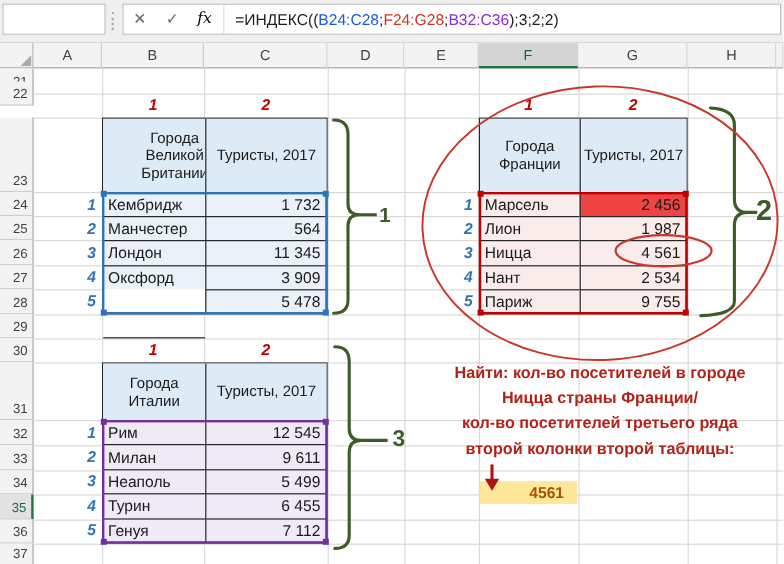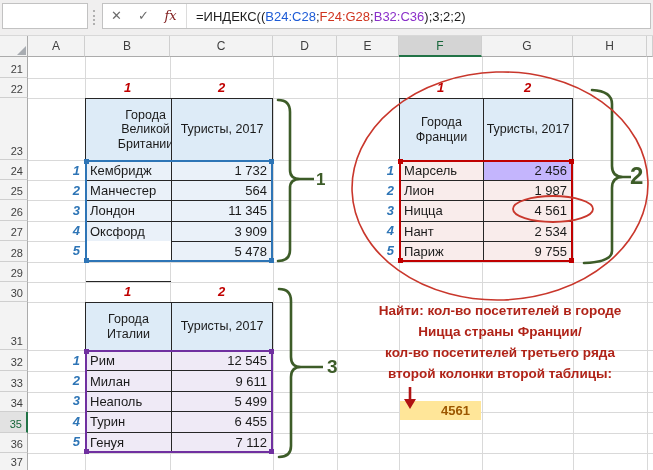--- a/index.html
+++ b/index.html
@@ -6,21 +6,21 @@
     font-family:"Liberation Sans",sans-serif;background:#fff;position:relative;}
   .abs{position:absolute;box-sizing:border-box;}
   
   #toolbar{left:0;top:0;width:653px;height:36px;background:#f0efef;border-bottom:1px solid #d8d8d8;}
   #namebox{left:2px;top:3px;width:86px;height:26px;background:#fff;border:1px solid #c2c2c2;
     display:flex;align-items:center;justify-content:flex-end;padding-right:6px;}
   #dots{left:93px;top:10px;height:15px;border-left:2px dotted #b0b0b0;}
   #fbox{left:102px;top:3px;width:549px;height:26px;background:#fff;border:1px solid #c2c2c2;
     display:flex;align-items:center;}
   .fbtn{width:27px;text-align:center;color:#6b6b6b;font-size:13px;line-height:24px;}
-  .fxbtn{font-family:"DejaVu Serif",serif;font-style:italic;color:#7f1d1d;font-size:13px;}
+  .fxbtn{font-family:"DejaVu Serif",serif;font-style:italic;color:#000000;font-size:13px;}
   .fdiv{width:1px;height:24px;background:#dcdcdc;margin:0 2px;}
   #formula{flex:1;font-size:13px;padding-left:7px;white-space:nowrap;color:#1d1d1d;}
   
   .colhdr{top:36px;height:21px;background:#f3f3f3;border-right:1px solid #cfcfcf;
     border-bottom:1px solid #ababab;display:flex;align-items:center;justify-content:center;
     font-size:12px;color:#3f3f3f;}
   .colhdr.active{background:#d4d4d4;color:#17663a;border-bottom:2px solid #217346;}
   #corner{left:0;top:36px;width:28px;height:21px;background:#f3f3f3;border-right:1px solid #ababab;
     border-bottom:1px solid #ababab;overflow:hidden;}
   #corner i{position:absolute;right:1px;bottom:1px;width:0;height:0;
@@ -85,21 +85,21 @@
 <div class="abs colhdr" style="left:85px;width:85px">B</div>
 <div class="abs colhdr" style="left:170px;width:103px">C</div>
 <div class="abs colhdr" style="left:273px;width:64px">D</div>
 <div class="abs colhdr" style="left:337px;width:62px">E</div>
 <div class="abs colhdr active" style="left: 399px; width: 83px; border-bottom-color: rgb(33, 115, 70);">F</div>
 <div class="abs colhdr" style="left:482px;width:91px">G</div>
 <div class="abs colhdr" style="left:573px;width:74px">H</div>
 <div class="abs colhdr" style="left:647px;width:6px"></div>
 
 <div class="abs rowhdr" style="top:57px;height:21px">21</div>
-<div class="abs rowhdr" style="top:78px;height:20px">22</div>
+<div class="abs rowhdr" style="top:68px;height:20px">22</div>
 <div class="abs rowhdr" style="top:98px;height:62px">23</div>
 <div class="abs rowhdr" style="top:160px;height:20px">24</div>
 <div class="abs rowhdr" style="top:180px;height:20px">25</div>
 <div class="abs rowhdr" style="top:200px;height:21px">26</div>
 <div class="abs rowhdr" style="top:221px;height:20px">27</div>
 <div class="abs rowhdr" style="top:241px;height:21px">28</div>
 <div class="abs rowhdr" style="top:262px;height:20px">29</div>
 <div class="abs rowhdr" style="top:282px;height:20px">30</div>
 <div class="abs rowhdr" style="top:302px;height:48px">31</div>
 <div class="abs rowhdr" style="top:350px;height:21px">32</div>
@@ -169,21 +169,21 @@
       <i class="handle h-bl" style="background: rgb(46, 117, 182);"></i>
       <i class="handle h-br" style="background: rgb(46, 117, 182);"></i>
   </div>
 </div>
 
 <div class="abs z1" style="left:337px;top:98px;width:237px;height:164px">
   <div class="abs tbl tbl-fr" style="left:62px;top:0;width:174px;height:164px">
     <div class="cell hc" style="background: rgb(221, 235, 247);">Города Франции</div>
     <div class="cell hc" style="background: rgb(221, 235, 247);">Туристы, 2017</div>
   <div class="cell cc" style="background: rgb(249, 236, 235);">Марсель</div>
-      <div class="cell vc" style="background: #c4b5fd;">2 456</div>
+      <div class="cell vc" style="background: #ef4444;">2 456</div>
       <div class="cell cc" style="background: rgb(249, 236, 235);">Лион</div>
       <div class="cell vc" style="background: rgb(249, 236, 235);">1 987</div>
       <div class="cell cc" style="background: rgb(249, 236, 235);">Ницца</div>
       <div class="cell vc" style="background: rgb(249, 236, 235);">4 561</div>
       <div class="cell cc" style="background: rgb(249, 236, 235);">Нант</div>
       <div class="cell vc" style="background: rgb(249, 236, 235);">2 534</div>
       <div class="cell cc" style="background: rgb(249, 236, 235);">Париж</div>
       <div class="cell vc" style="background: rgb(249, 236, 235);">9 755</div>
     </div>
   <div class="abs idxcol" style="left:0;top:62px;width:62px;height:102px;grid-template-rows:repeat(5,20.2px)">

